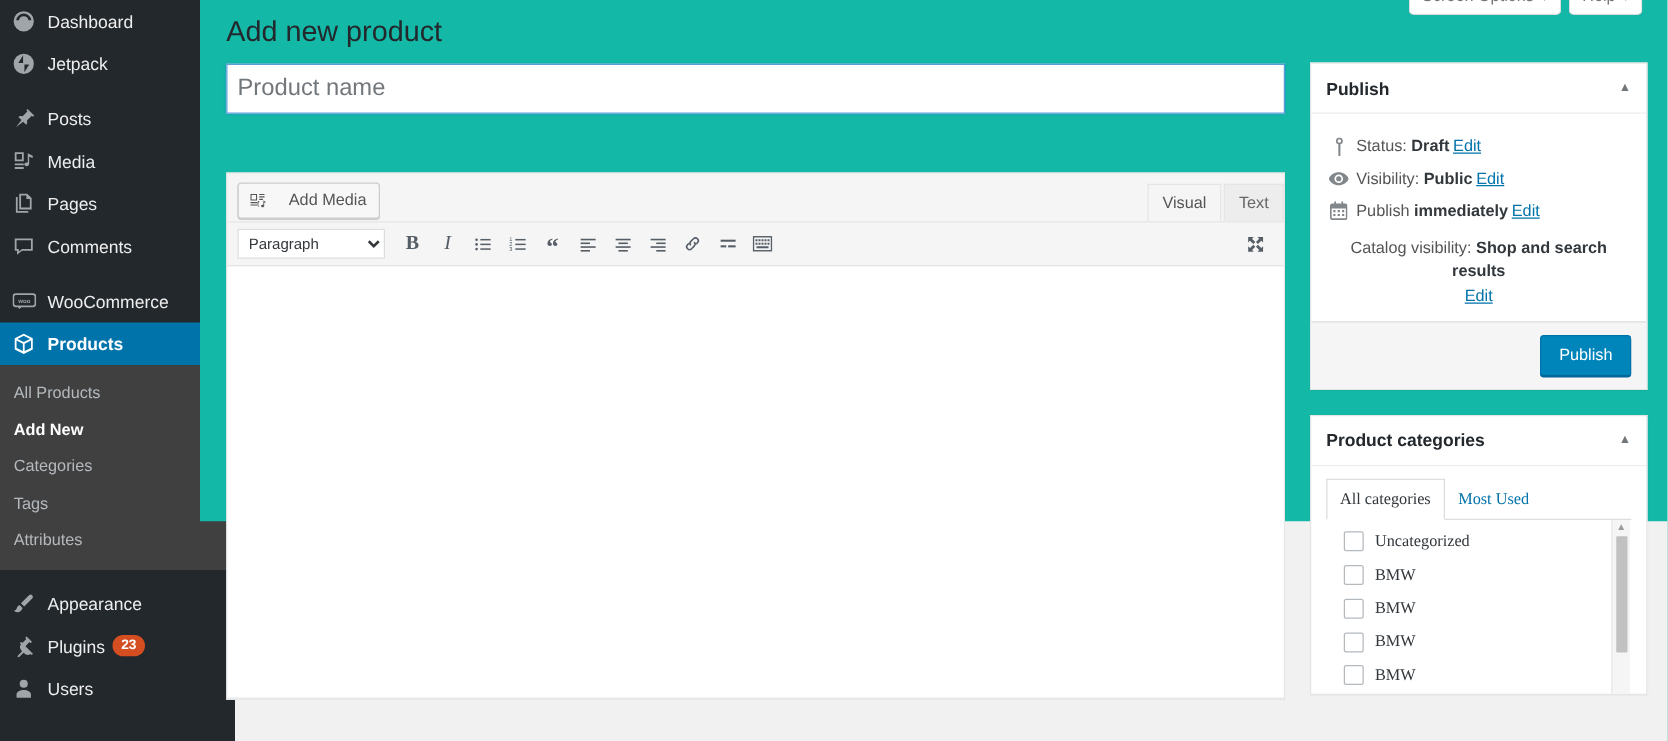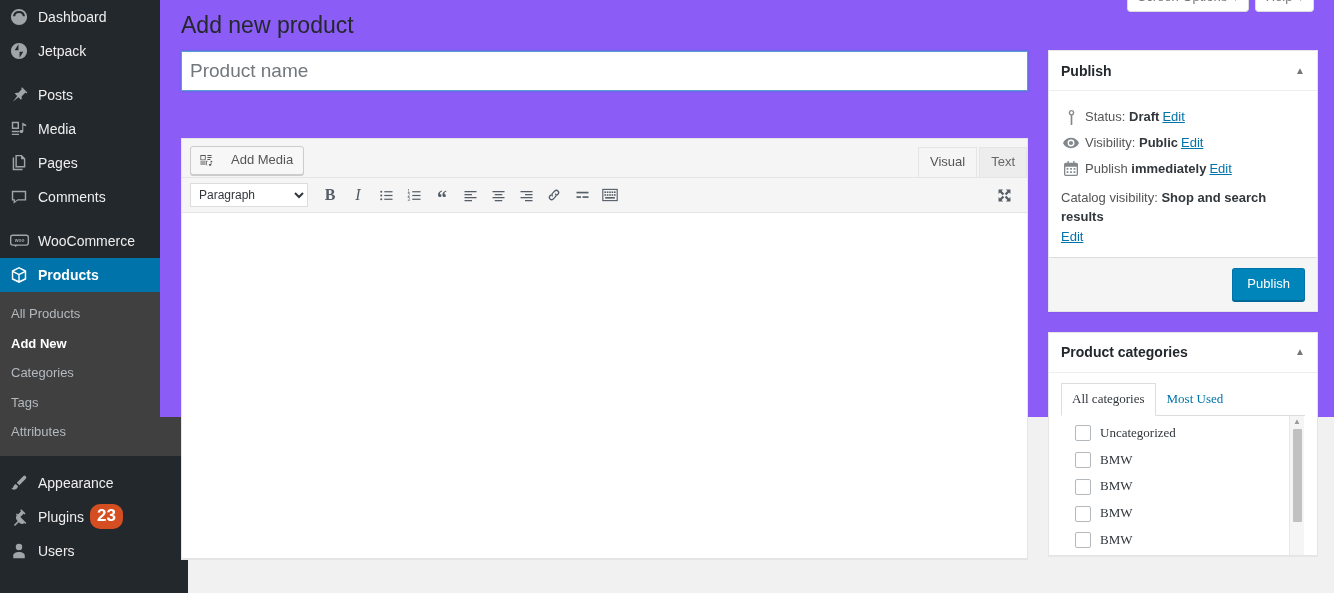--- a/index.html
+++ b/index.html
@@ -61,34 +61,34 @@
     font-size: 13px;
     padding: 6px 0 6px 11px;
     line-height: 1.35;
     cursor: pointer;
   }
   .submenu .sub-item.current { color: #fff; font-weight: 600; }
   .badge {
     display: inline-block;
     background: #d54e21;
     color: #fff;
-    font-size: 17px;
+    font-size: 11px;
     font-weight: 600;
     border-radius: 10px;
     padding: 1px 7px 2px 7px;
     margin-left: 6px;
     line-height: 1.3;
     vertical-align: middle;
   }
 
   
   #main {
     position: absolute; left: 160px; top: 0;
     width: 1174px; height: 417px;
-    background: #8b5cf6;
+    background: #14b8a6;
   }
   
   #screen-meta {
     position: absolute; right: 20px; top: -16px;
     display: flex; gap: 6px;
   }
   .meta-btn {
     background: #fff;
     border: 1px solid #ddd;
     border-top: none;
@@ -262,21 +262,21 @@
   .misc-icon {
     flex: 0 0 20px;
     width: 20px; height: 18px;
     display: flex; align-items: center; justify-content: center;
     margin-right: 4px;
     color: #82878c;
   }
   .misc-icon svg { fill: #82878c; display:block; }
   .misc-row b { font-weight: 600; color: #32373c; }
   .lnk { color: #0073aa; text-decoration: underline; cursor: pointer; margin-left: 3px; }
-  .catalog-row { padding: 9px 0 11px 0; font-size: 13px; color: #555; line-height: 1.5; }
+  .catalog-row { padding: 9px 0 11px 0; font-size: 13px; color: #555; line-height: 1.5; text-align: center; }
   .catalog-row b { font-weight: 600; color: #32373c; }
 
   #major-actions {
     background: #f5f5f5;
     border-top: 1px solid #ddd;
     padding: 10px 12px;
     display: flex; justify-content: flex-end;
   }
   .btn-primary {
     background: #0085ba;

